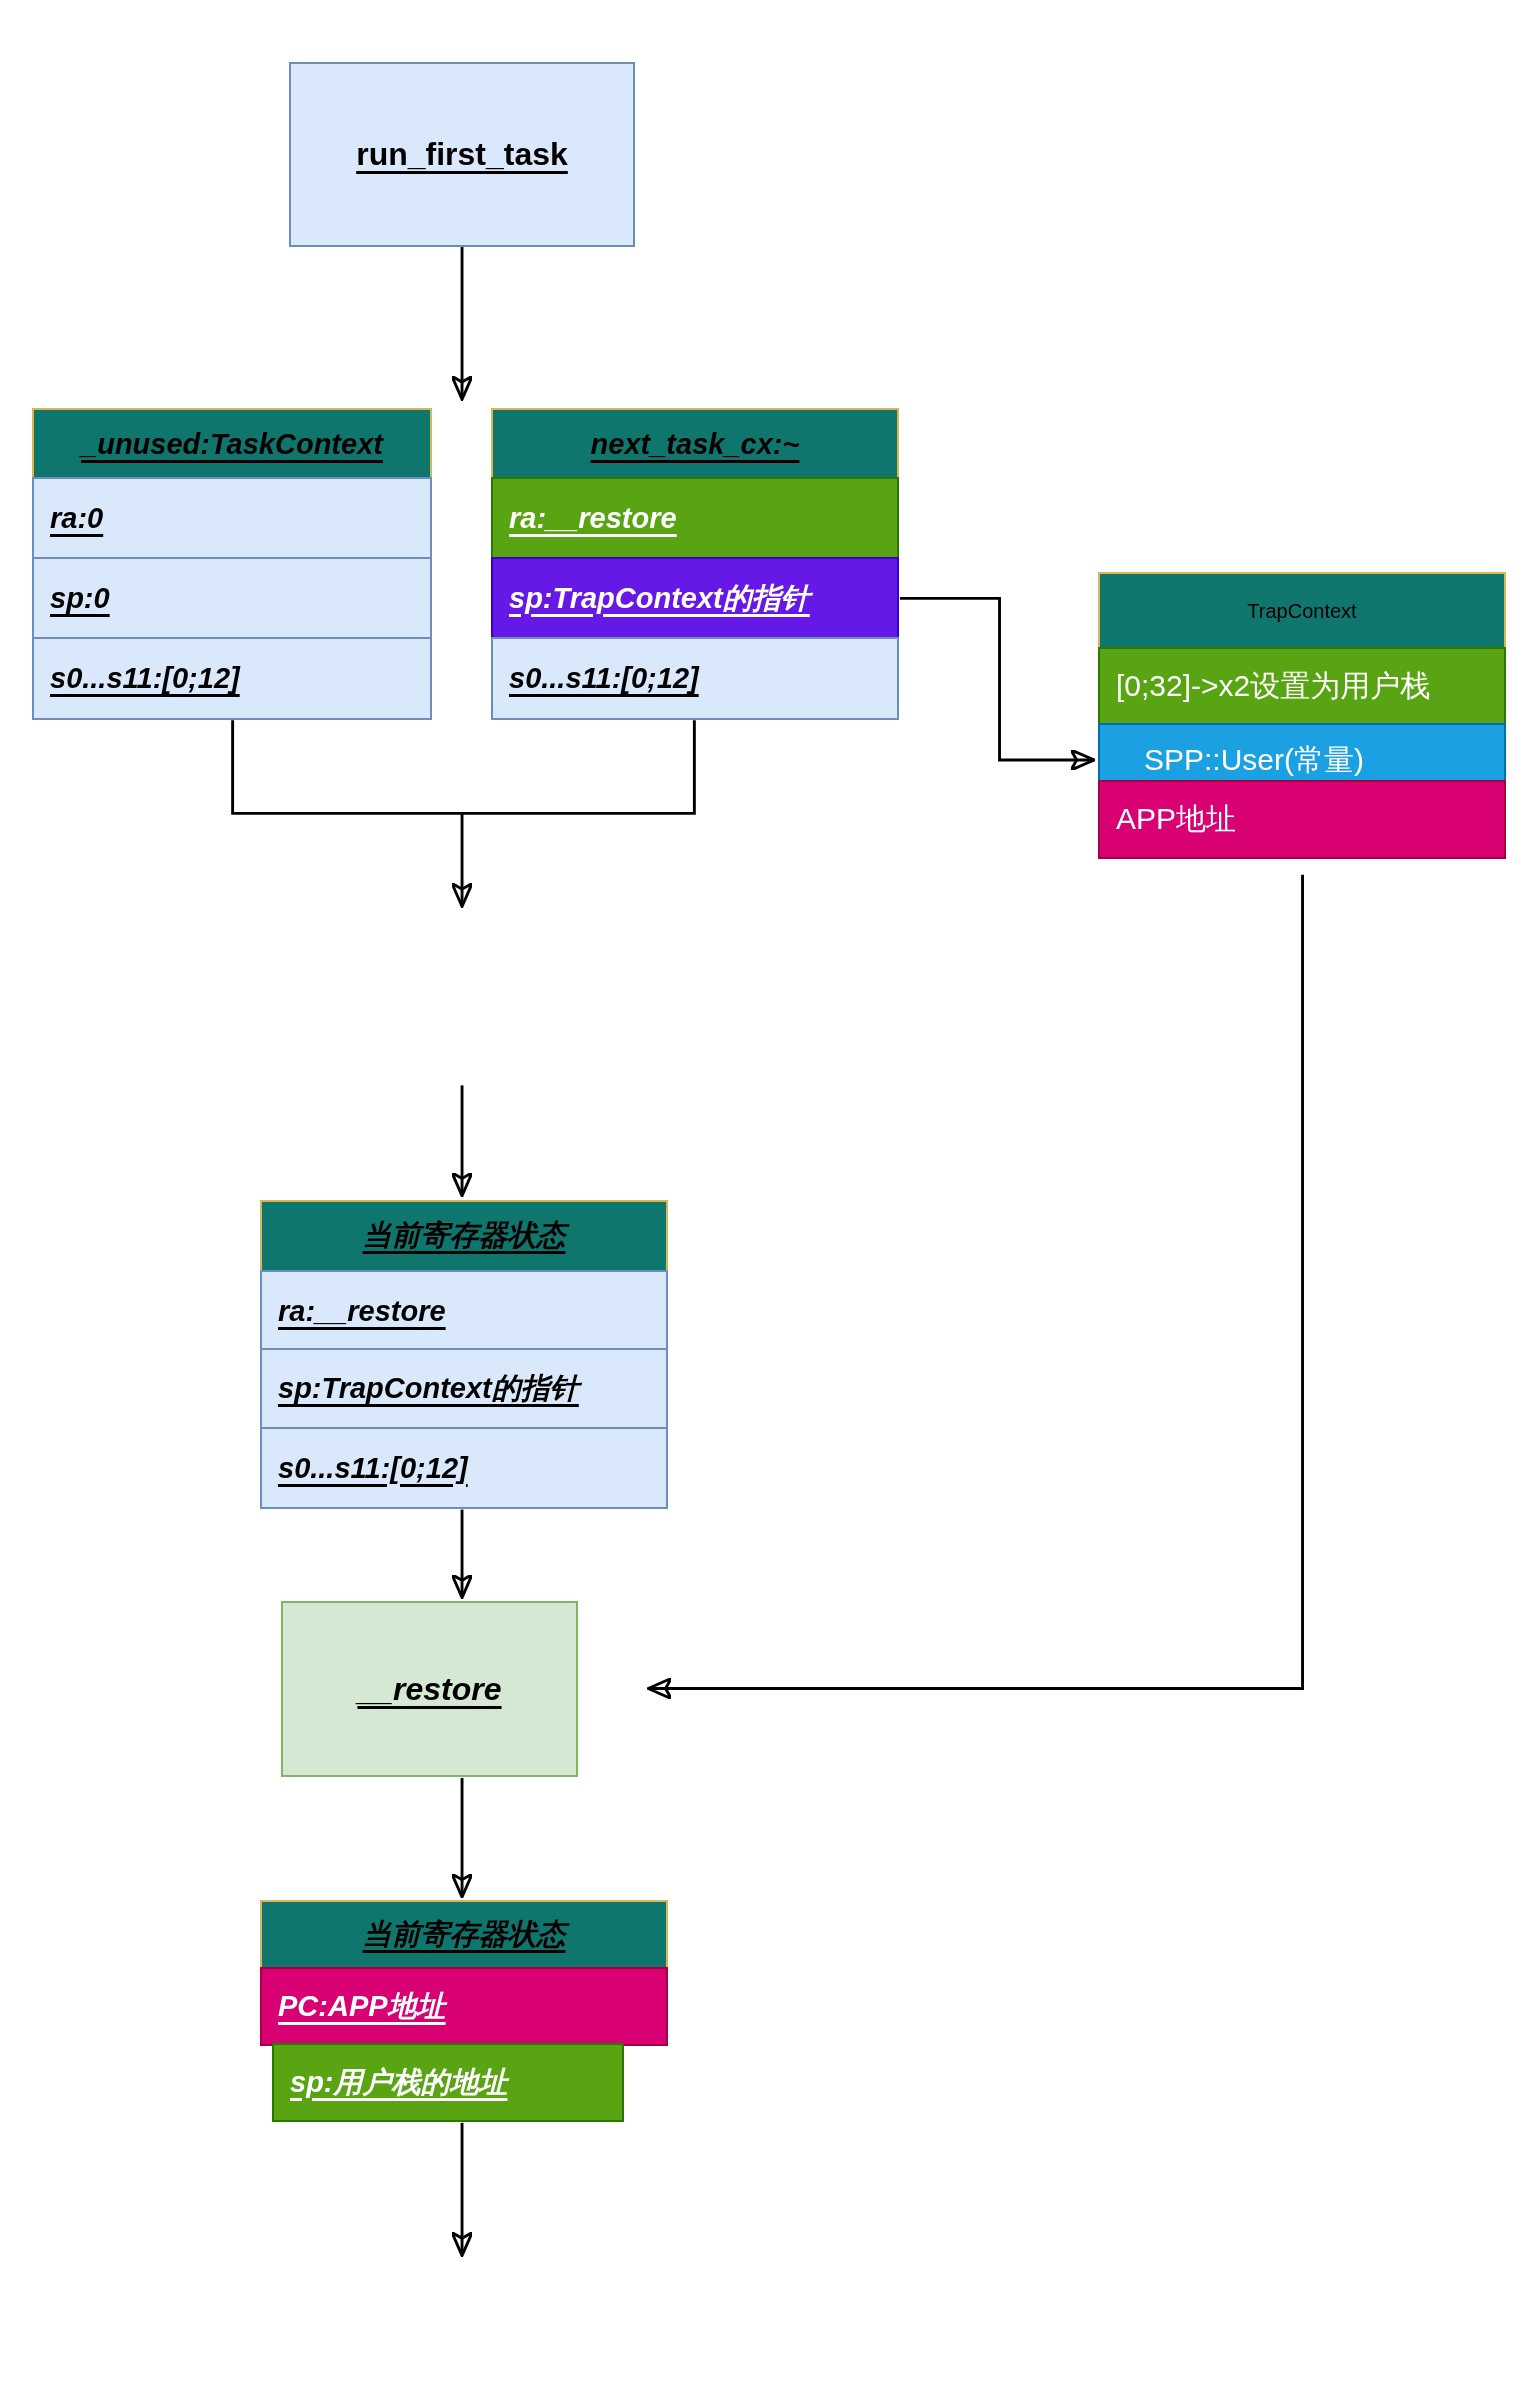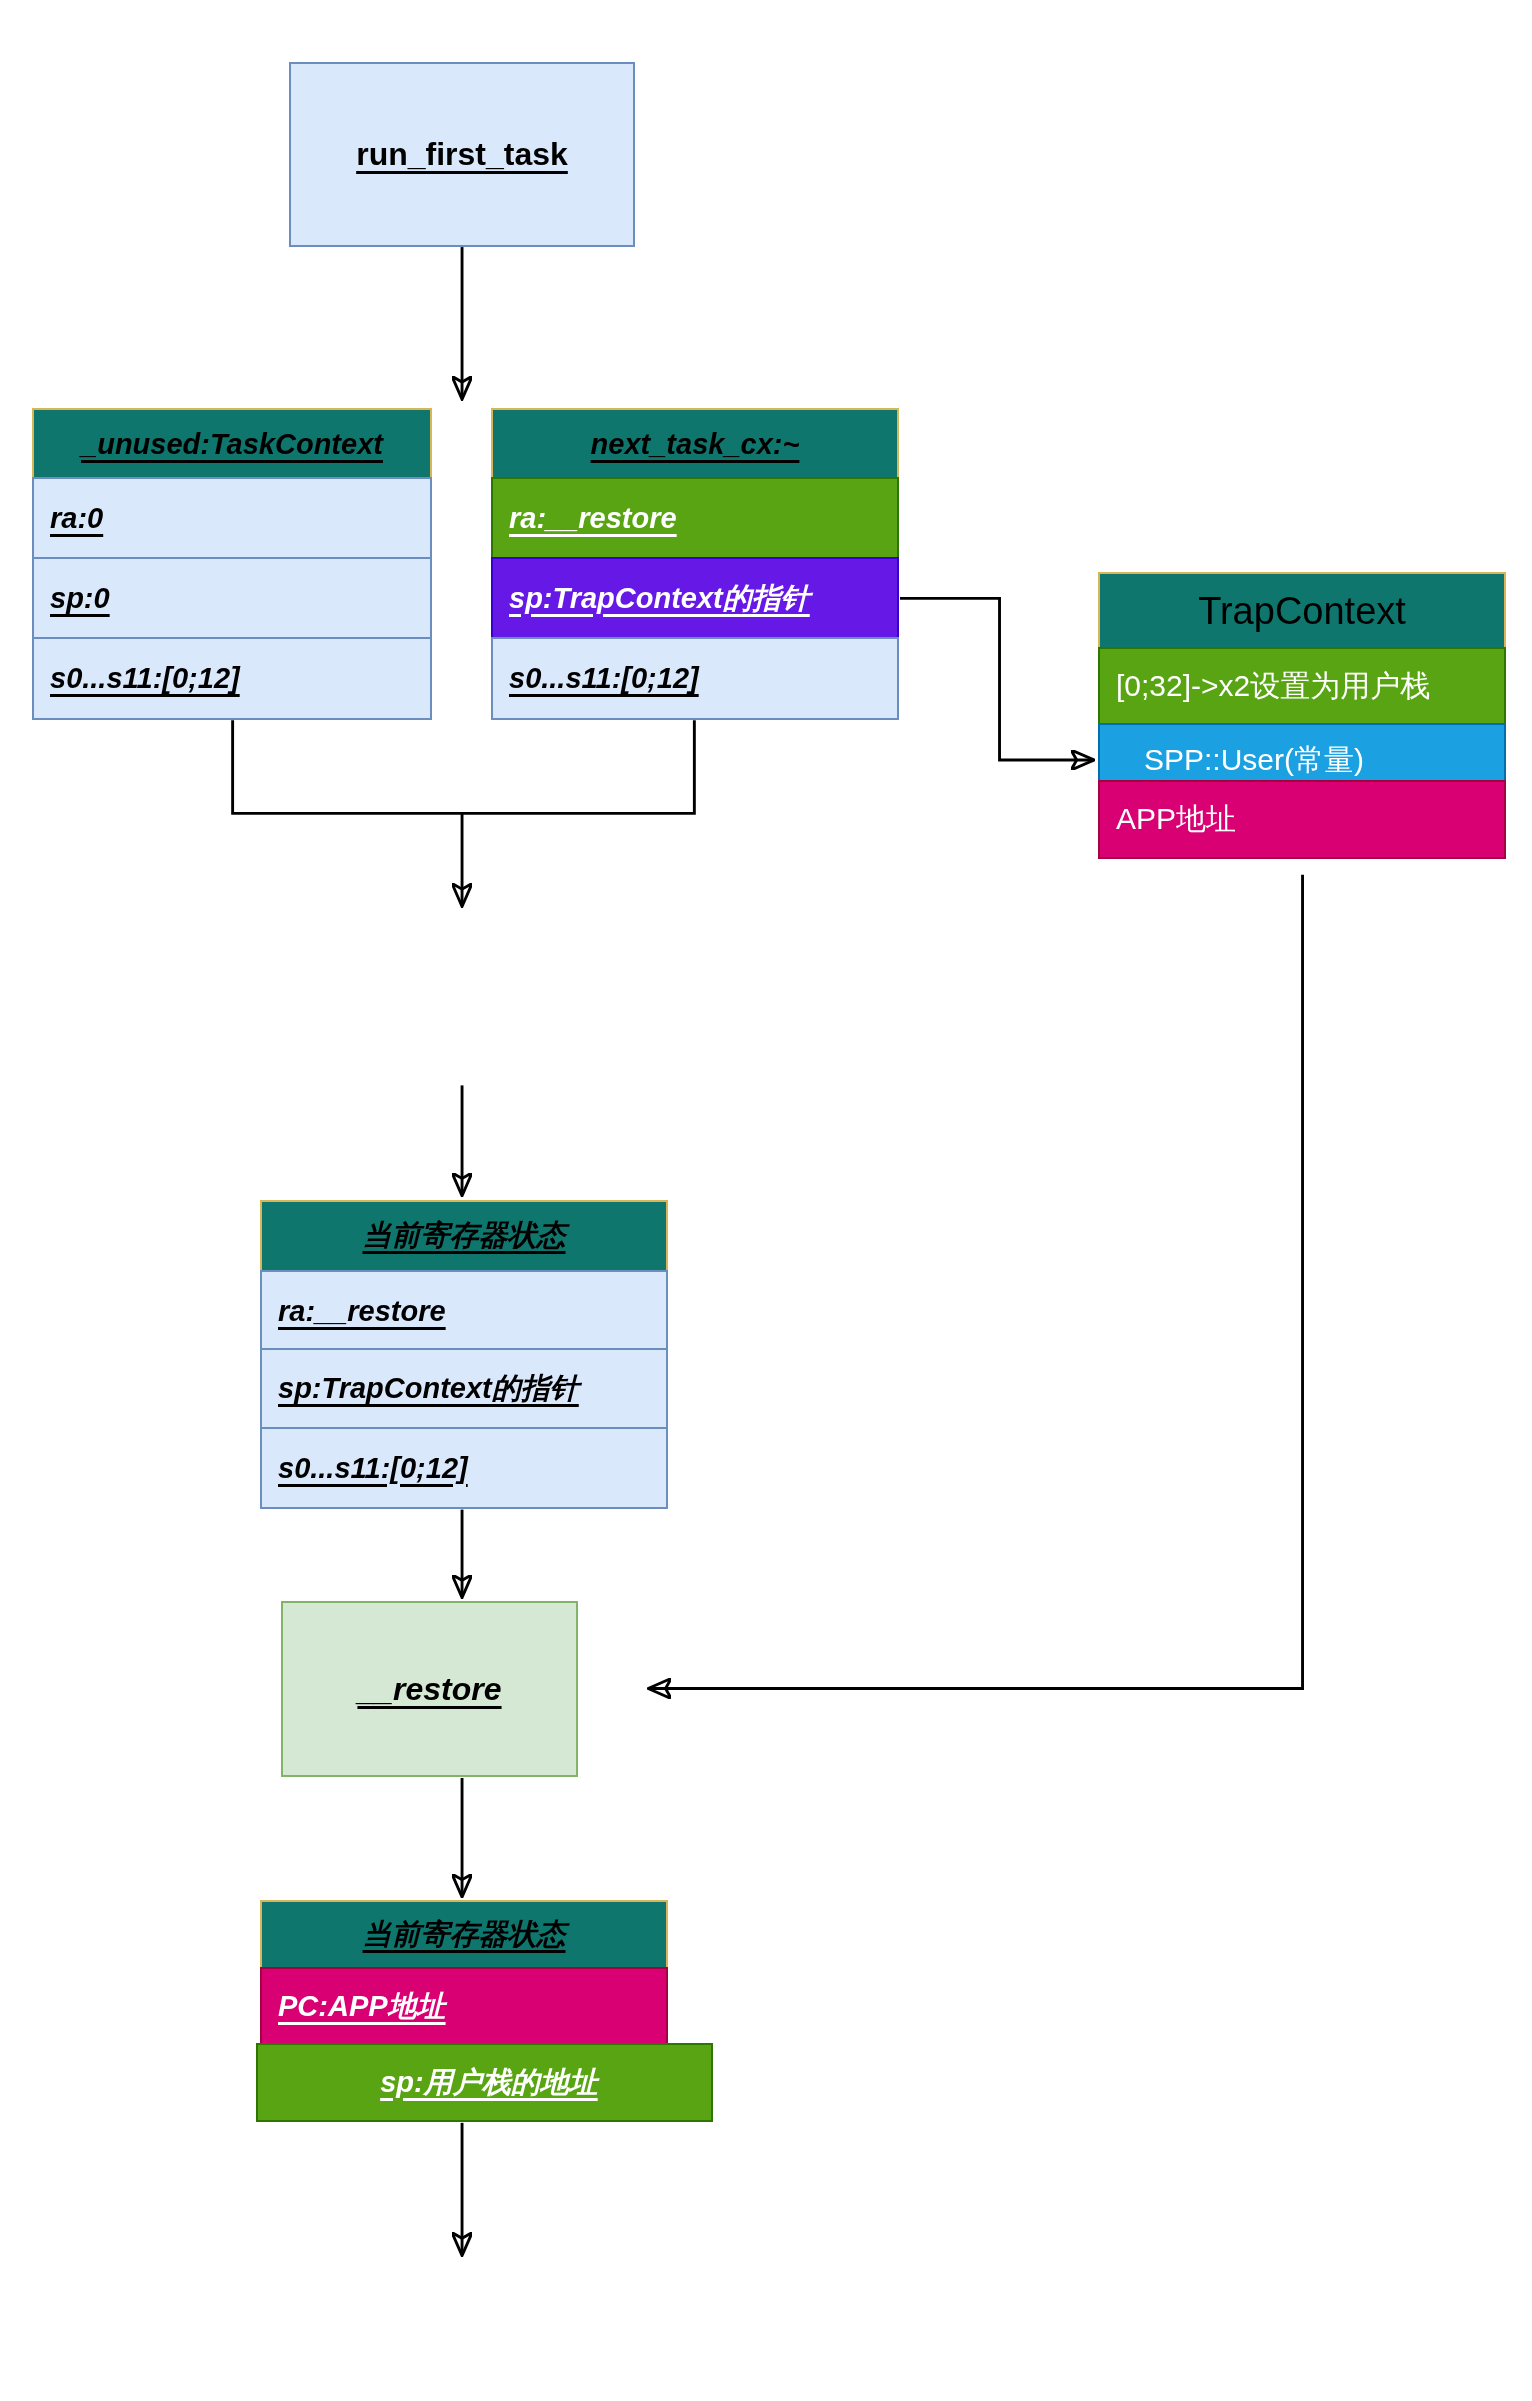--- a/index.html
+++ b/index.html
@@ -18,21 +18,21 @@
   
   .f-blue   {background:#dae8fc;border:2.9px solid #6c8ebf;}
   .f-yellow {background:#0f766e;border:2.9px solid #d6b656;}
   .f-lgreen {background:#d5e8d4;border:2.9px solid #82b366;}
   .f-green  {background:#58a412;border:2.9px solid #2d7600;color:#ffffff;}
   .f-purple {background:#6619e6;border:2.9px solid #3700cc;color:#ffffff;}
   .f-cyan   {background:#1ba1e2;border:2.9px solid #006eaf;color:#ffffff;}
   .f-magenta{background:#d80073;border:2.9px solid #a50040;color:#ffffff;}
 
   
-  .t-plain{font-size:38px;color:#000;}
+  .t-plain{font-size:20px;color:#000;}
   .t-plain-big{font-size:33px;color:#000;}
   .t-bold-u{font-size:32px;font-weight:bold;text-decoration:underline;text-decoration-thickness:2.9px;text-underline-offset:5.8px;color:#000;}
   .t-uml{font-size:29px;font-weight:bold;font-style:italic;text-decoration:underline;text-decoration-thickness:2.9px;text-underline-offset:5.8px;color:#000;}
   .t-uml-w{font-size:29px;font-weight:bold;font-style:italic;text-decoration:underline;text-decoration-thickness:2.9px;text-underline-offset:5.8px;color:#ffffff;}
   .t-row-plain-w{font-size:30px;color:#ffffff;}
 
   #edges{position:absolute;left:0;top:0;pointer-events:none;}
   #edges path{stroke:#000;stroke-width:4;fill:none;}
 </style>
 </head>
@@ -117,19 +117,19 @@
   <div class="node f-lgreen center t-bold-u" style="left:281px;top:1561px;width:297px;height:176px;font-style:italic;">
       <span>__restore</span>
     </div>
 
   <div class="node f-yellow center t-uml" style="left:260px;top:1860px;width:408px;height:70px;">
       <span>当前寄存器状态</span>
     </div>
   <div class="node f-magenta left t-uml-w" style="left:260px;top:1927px;width:408px;height:79px;">
       <span>PC:APP地址</span>
     </div>
-  <div class="node f-green left t-uml-w" style="left:256px;top:2003px;width:457px;height:79px;justify-content:center;">
+  <div class="node f-green left t-uml-w" style="left:272px;top:2003px;width:352px;height:79px;">
       <span>sp:用户栈的地址</span>
     </div>
 
 
 </div>
 
 
 </body></html>

